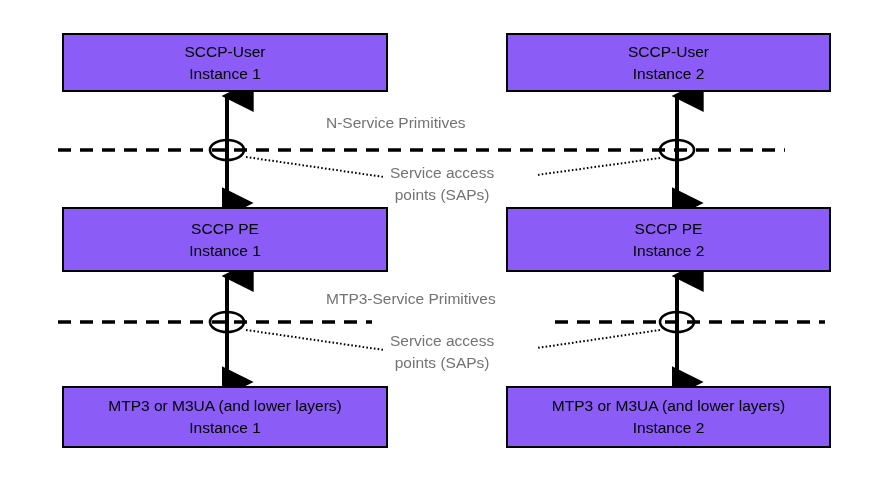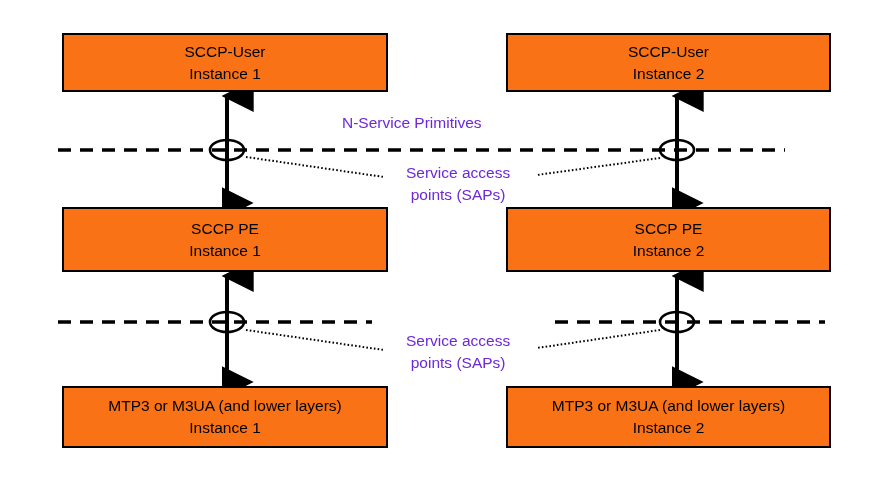--- a/index.html
+++ b/index.html
@@ -15,44 +15,43 @@
     position: relative;
     width: 883px;
     height: 492px;
     background: #ffffff;
     overflow: hidden;
   }
   .layer-box {
     position: absolute;
     box-sizing: border-box;
     border: 2px solid #000000;
-    background: #f97316;
+    background: #8b5cf6;
     display: flex;
     flex-direction: column;
     align-items: center;
     justify-content: center;
     color: #000000;
     font-size: 15.5px;
     line-height: 1.42;
     text-align: center;
     z-index: 3;
   }
   .layer-box .line1,
   .layer-box .line2 {
     display: block;
     white-space: nowrap;
   }
   .diag-label {
     position: absolute;
-    color: #6d28d9;
+    color: #737373;
     font-size: 15.5px;
     line-height: 1.42;
     white-space: nowrap;
     z-index: 4;
-    margin-left: 16px;
   }
   .diag-label.two-line {
     white-space: normal;
     text-align: center;
   }
   .svg-layer {
     position: absolute;
     left: 0;
     top: 0;
     width: 883px;
@@ -128,20 +127,21 @@
     <span class="line2">Instance 1</span>
   </div>
 
   <div class="layer-box" style="left:506px; top:386px; width:325px; height:62px;">
     <span class="line1">MTP3 or M3UA (and lower layers)</span>
     <span class="line2">Instance 2</span>
   </div>
 
   <div class="diag-label" style="left:326px; top:112px;">N-Service Primitives</div>
 
+  <div class="diag-label" style="left:326px; top:288px;">MTP3-Service Primitives</div>
 
   <div class="diag-label two-line" style="left:390px; top:162px;">
     <span class="line1">Service access</span><br>
     <span class="line2">points (SAPs)</span>
   </div>
 
   <div class="diag-label two-line" style="left:390px; top:330px;">
     <span class="line1">Service access</span><br>
     <span class="line2">points (SAPs)</span>
   </div>

